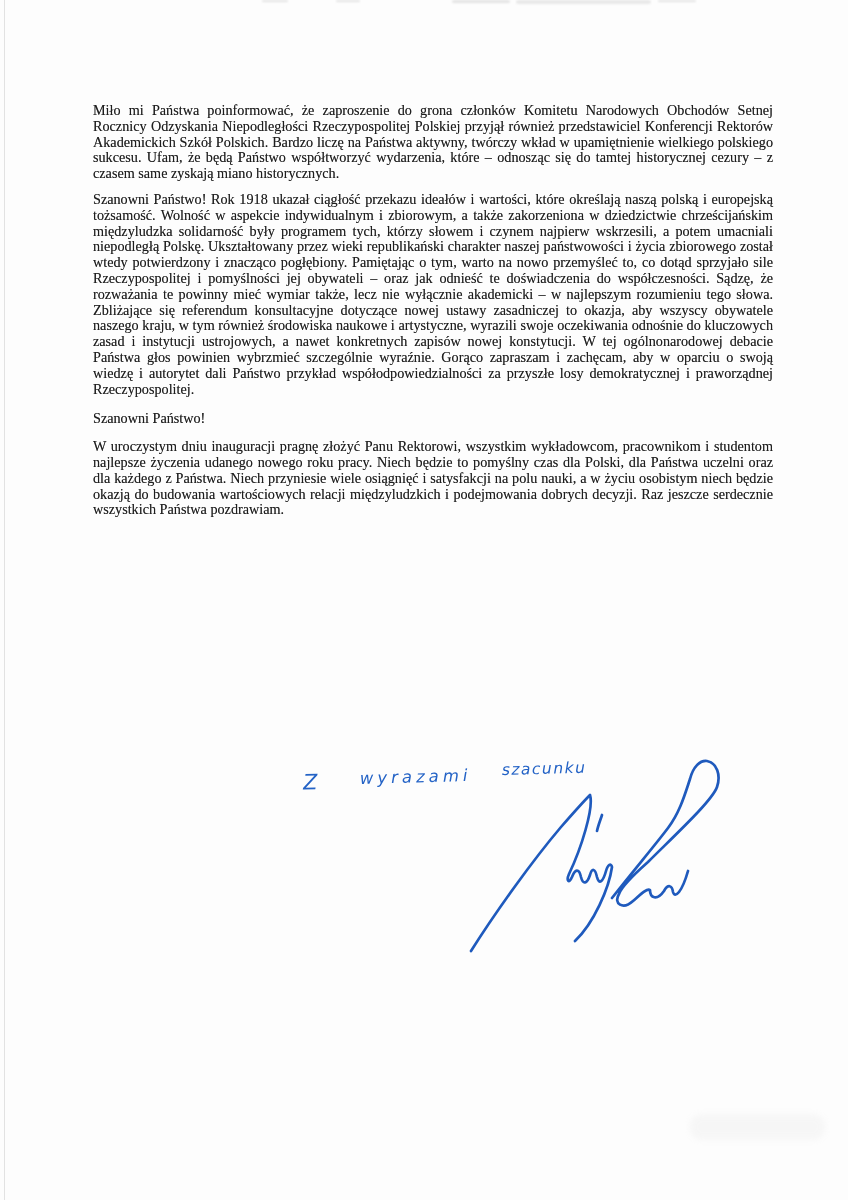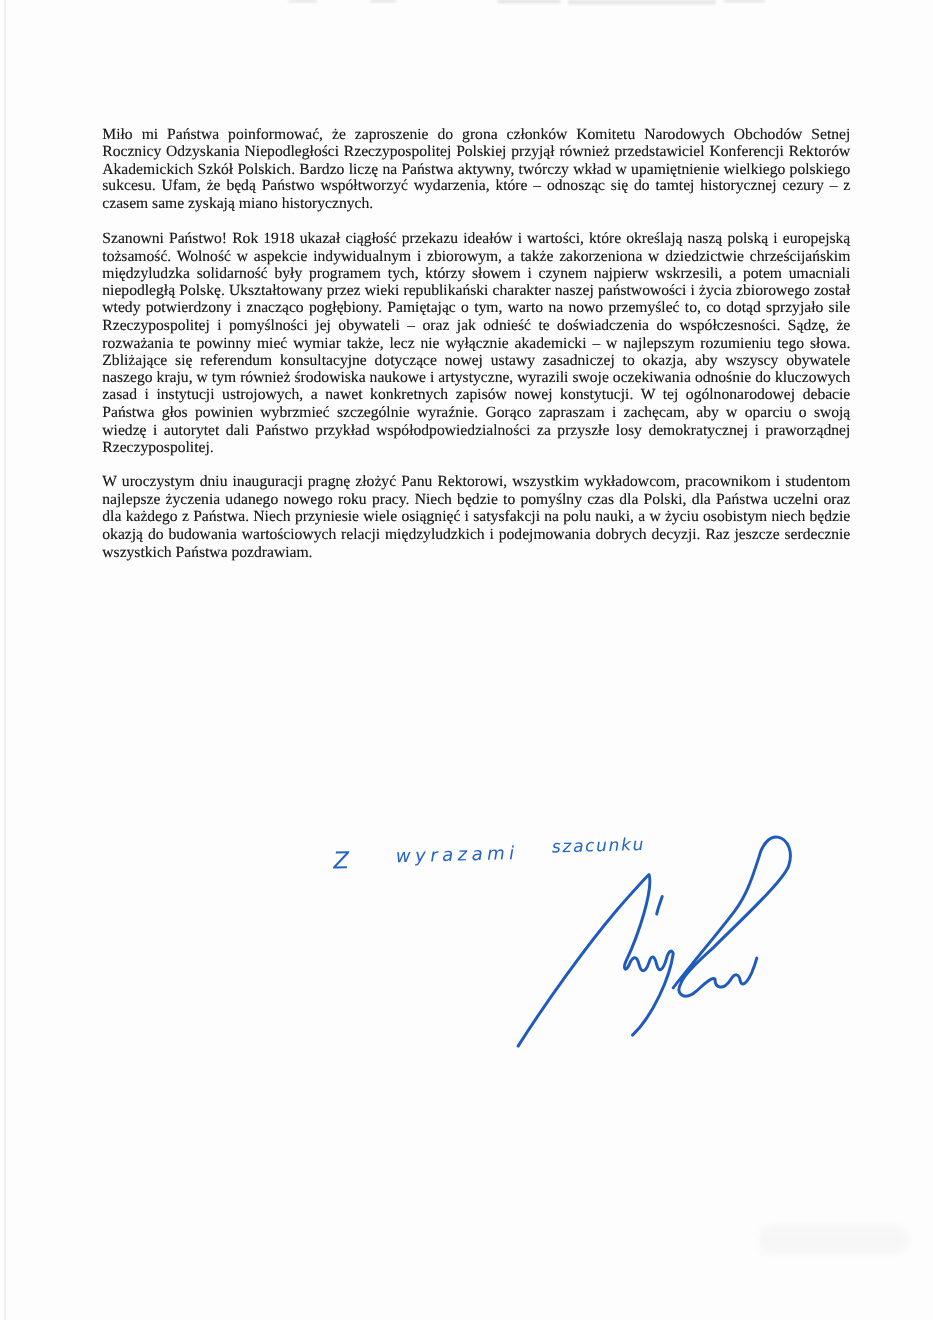--- a/index.html
+++ b/index.html
@@ -56,21 +56,21 @@
     left: 93px;
     top: 99px;
     width: 680px;
     color: #1e1e1e;
     font-size: 14.2px;
     line-height: 15.8px;
     text-align: justify;
     text-justify: inter-word;
   }
   .letter p {
-    margin: 16px 0 10px 0;
+    margin: 4px 0 10px 0;
     text-shadow: 0 0 0.4px rgba(30,30,30,0.55);
   }
   .letter p.salutation {
     margin: 14px 0 12px 0;
     text-align: left;
   }
   
   .sig-layer {
     position: absolute;
     left: 0;
@@ -104,20 +104,21 @@
   <div class="smudge s1"></div>
   <div class="smudge s2"></div>
   <div class="smudge s3"></div>
   <div class="smudge s4"></div>
   <div class="smudge s5"></div>
   <div class="smudge-br"></div>
 
   <main class="letter">
     <p>Miło mi Państwa poinformować, że zaproszenie do grona członków Komitetu Narodowych Obchodów Setnej Rocznicy Odzyskania Niepodległości Rzeczypospolitej Polskiej przyjął również przedstawiciel Konferencji Rektorów Akademickich Szkół Polskich. Bardzo liczę na Państwa aktywny, twórczy wkład w upamiętnienie wielkiego polskiego sukcesu. Ufam, że będą Państwo współtworzyć wydarzenia, które – odnosząc się do tamtej historycznej cezury – z czasem same zyskają miano historycznych.</p>
     <p>Szanowni Państwo! Rok 1918 ukazał ciągłość przekazu ideałów i wartości, które określają naszą polską i europejską tożsamość. Wolność w aspekcie indywidualnym i zbiorowym, a także zakorzeniona w dziedzictwie chrześcijańskim międzyludzka solidarność były programem tych, którzy słowem i czynem najpierw wskrzesili, a potem umacniali niepodległą Polskę. Ukształtowany przez wieki republikański charakter naszej państwowości i życia zbiorowego został wtedy potwierdzony i znacząco pogłębiony. Pamiętając o tym, warto na nowo przemyśleć to, co dotąd sprzyjało sile Rzeczypospolitej i pomyślności jej obywateli – oraz jak odnieść te doświadczenia do współczesności. Sądzę, że rozważania te powinny mieć wymiar także, lecz nie wyłącznie akademicki – w najlepszym rozumieniu tego słowa. Zbliżające się referendum konsultacyjne dotyczące nowej ustawy zasadniczej to okazja, aby wszyscy obywatele naszego kraju, w tym również środowiska naukowe i artystyczne, wyrazili swoje oczekiwania odnośnie do kluczowych zasad i instytucji ustrojowych, a nawet konkretnych zapisów nowej konstytucji. W tej ogólnonarodowej debacie Państwa głos powinien wybrzmieć szczególnie wyraźnie. Gorąco zapraszam i zachęcam, aby w oparciu o swoją wiedzę i autorytet dali Państwo przykład współodpowiedzialności za przyszłe losy demokratycznej i praworządnej Rzeczypospolitej.</p>
+    <p class="salutation">Szanowni Państwo!</p>
     <p>W uroczystym dniu inauguracji pragnę złożyć Panu Rektorowi, wszystkim wykładowcom, pracownikom i studentom najlepsze życzenia udanego nowego roku pracy. Niech będzie to pomyślny czas dla Polski, dla Państwa uczelni oraz dla każdego z Państwa. Niech przyniesie wiele osiągnięć i satysfakcji na polu nauki, a w życiu osobistym niech będzie okazją do budowania wartościowych relacji międzyludzkich i podejmowania dobrych decyzji. Raz jeszcze serdecznie wszystkich Państwa pozdrawiam.</p>
   </main>
 
   <svg class="sig-layer" viewBox="0 0 848 1200" xmlns="http://www.w3.org/2000/svg">
 
     <g transform="rotate(-1.6 430 780)">
       <text class="hand-text hand-z" x="303" y="786">Z</text>
       <text class="hand-text hand-w2" x="360" y="782">wyrazami</text>
       <text class="hand-text hand-w3" x="502" y="777">szacunku</text>
     </g>

